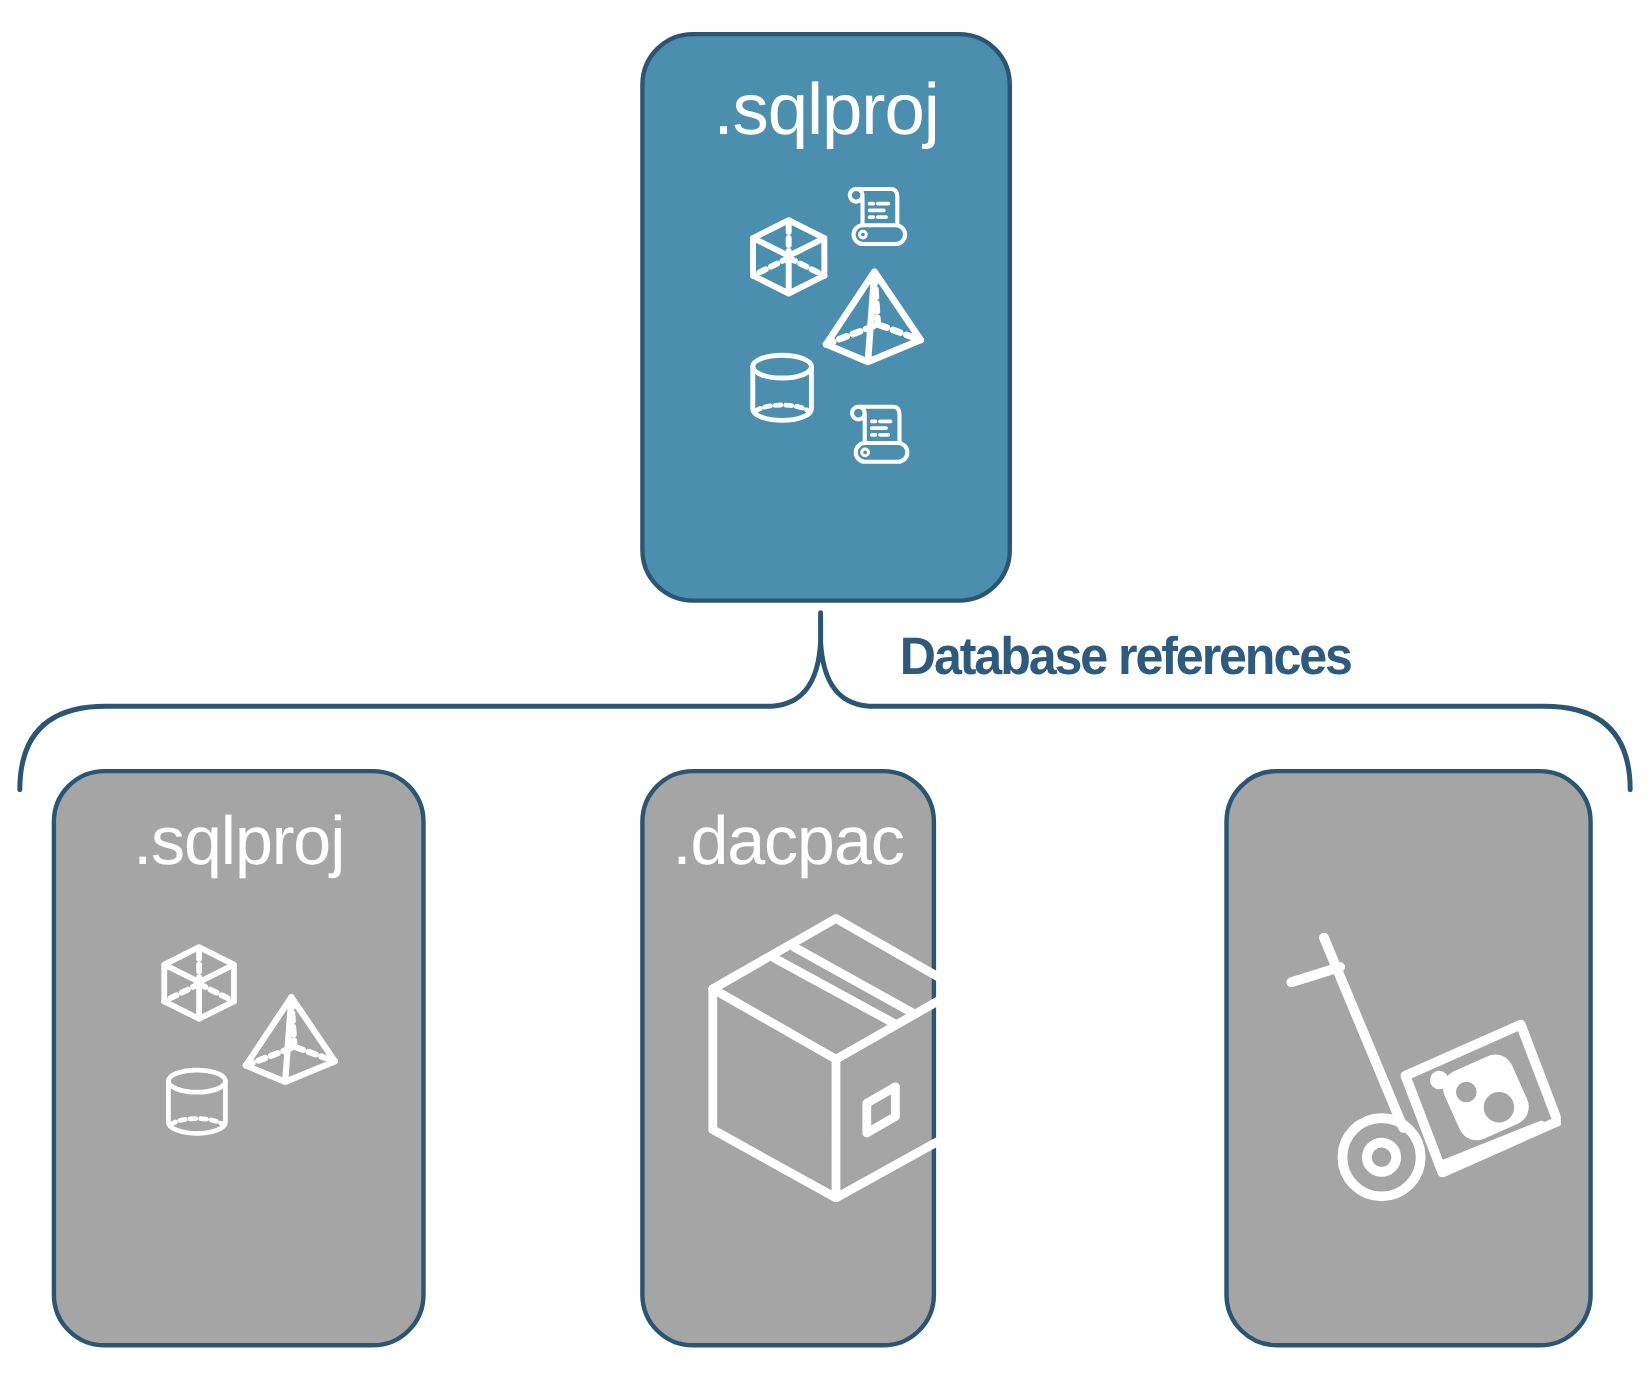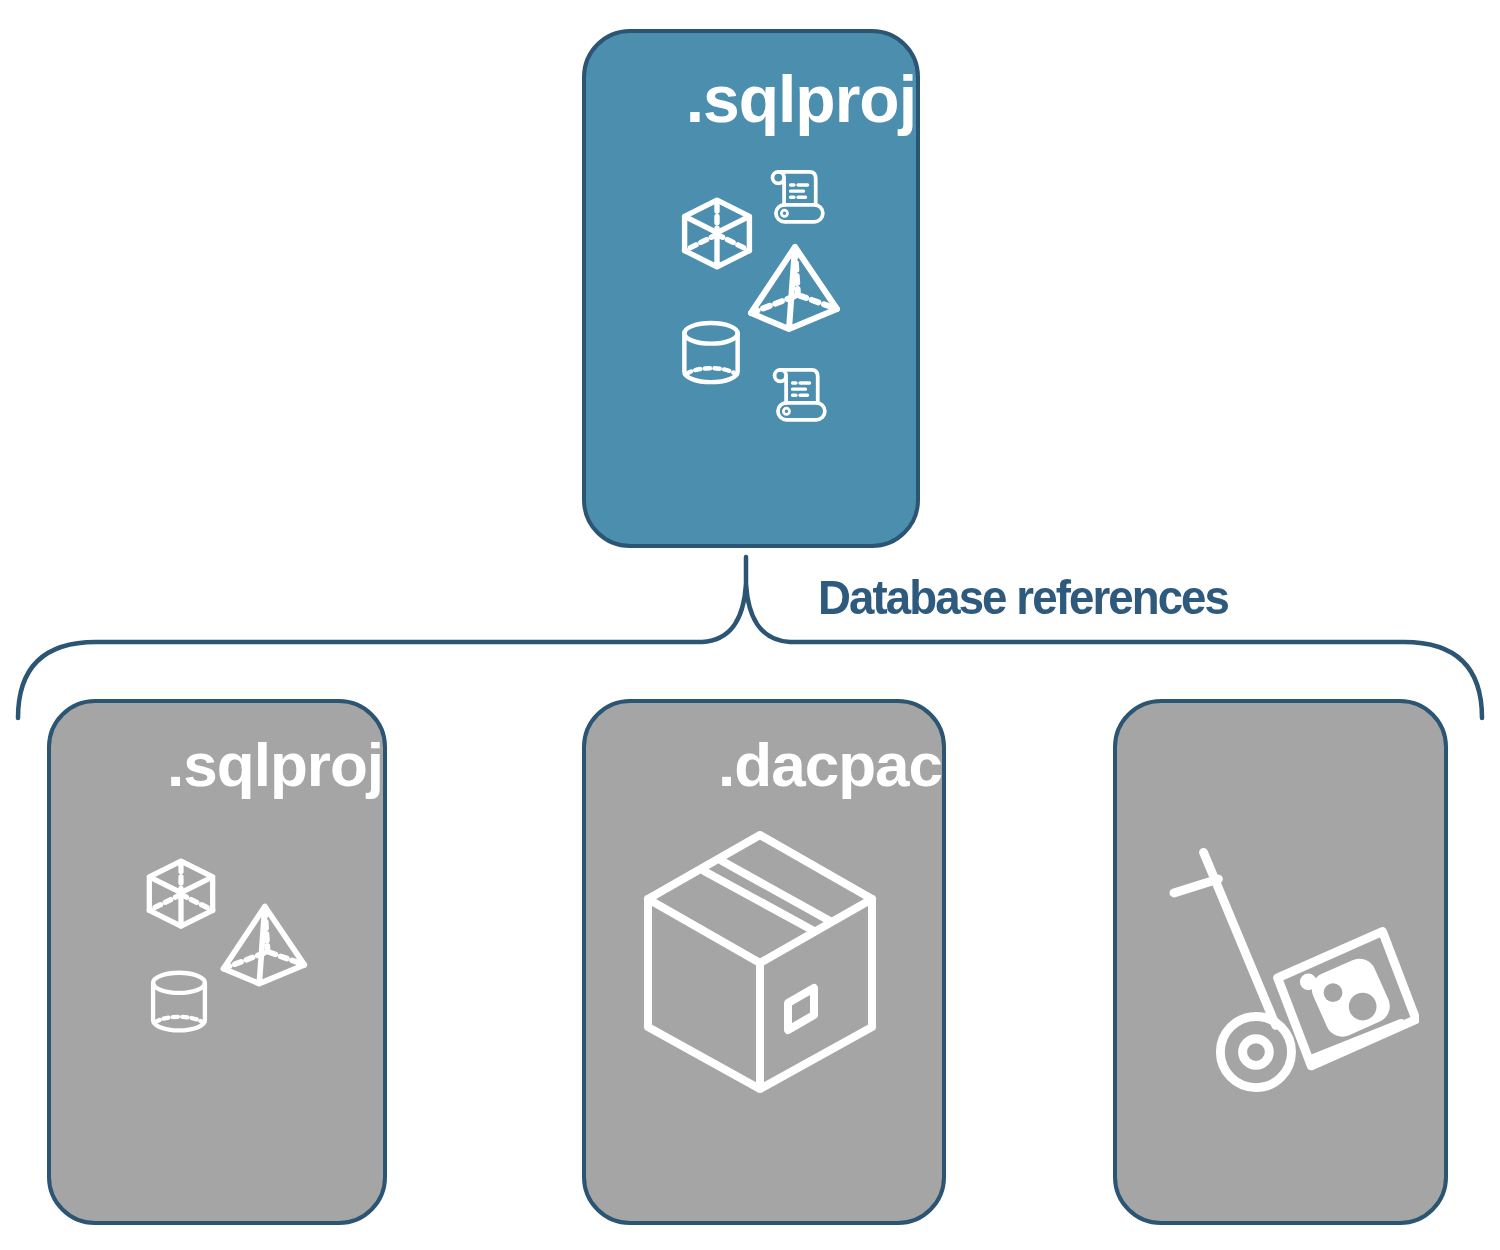--- a/index.html
+++ b/index.html
@@ -7,29 +7,29 @@
     position:relative;width:1500px;height:1250px;background:#fff;overflow:hidden;
     font-family:"Liberation Sans",sans-serif;
   }
   .card{
     position:absolute;box-sizing:border-box;border-radius:48px;
     border:4px solid var(--border,#2b5573);
   }
   .card.blue{background:var(--accent-blue,#4b8eae);}
   .card.gray{background:var(--gray,#a5a5a5);}
   .card-title{
-    margin:0;text-align:right;color:#fff;font-weight:700;line-height:1.1;
+    margin:0;text-align:center;color:#fff;font-weight:400;line-height:1.1;
     letter-spacing:-1px;
   }
   #parent-card{left:582px;top:29px;width:338px;height:519px;}
   #parent-card .card-title{font-size:66px;margin-top:30px;}
   .child-card{top:699px;height:526px;}
   .child-card .card-title{font-size:62px;margin-top:28px;}
   #child-sqlproj{left:47px;width:340px;}
-  #child-dacpac{left:582px;width:364px;}
+  #child-dacpac{left:582px;width:269px;}
   #child-nupkg{left:1113px;width:335px;}
   .icon{position:absolute;color:#fff;}
   #brace-svg{position:absolute;left:0;top:0;pointer-events:none;}
   #connector-label{
     position:absolute;left:818px;top:570px;
     font-size:48px;font-weight:700;letter-spacing:-2px;
     color:var(--label-text,#2e5a7e);white-space:nowrap;
     transform:scaleX(0.95);transform-origin:left center;
   }
   .defs-holder{position:absolute;width:0;height:0;overflow:hidden;}

